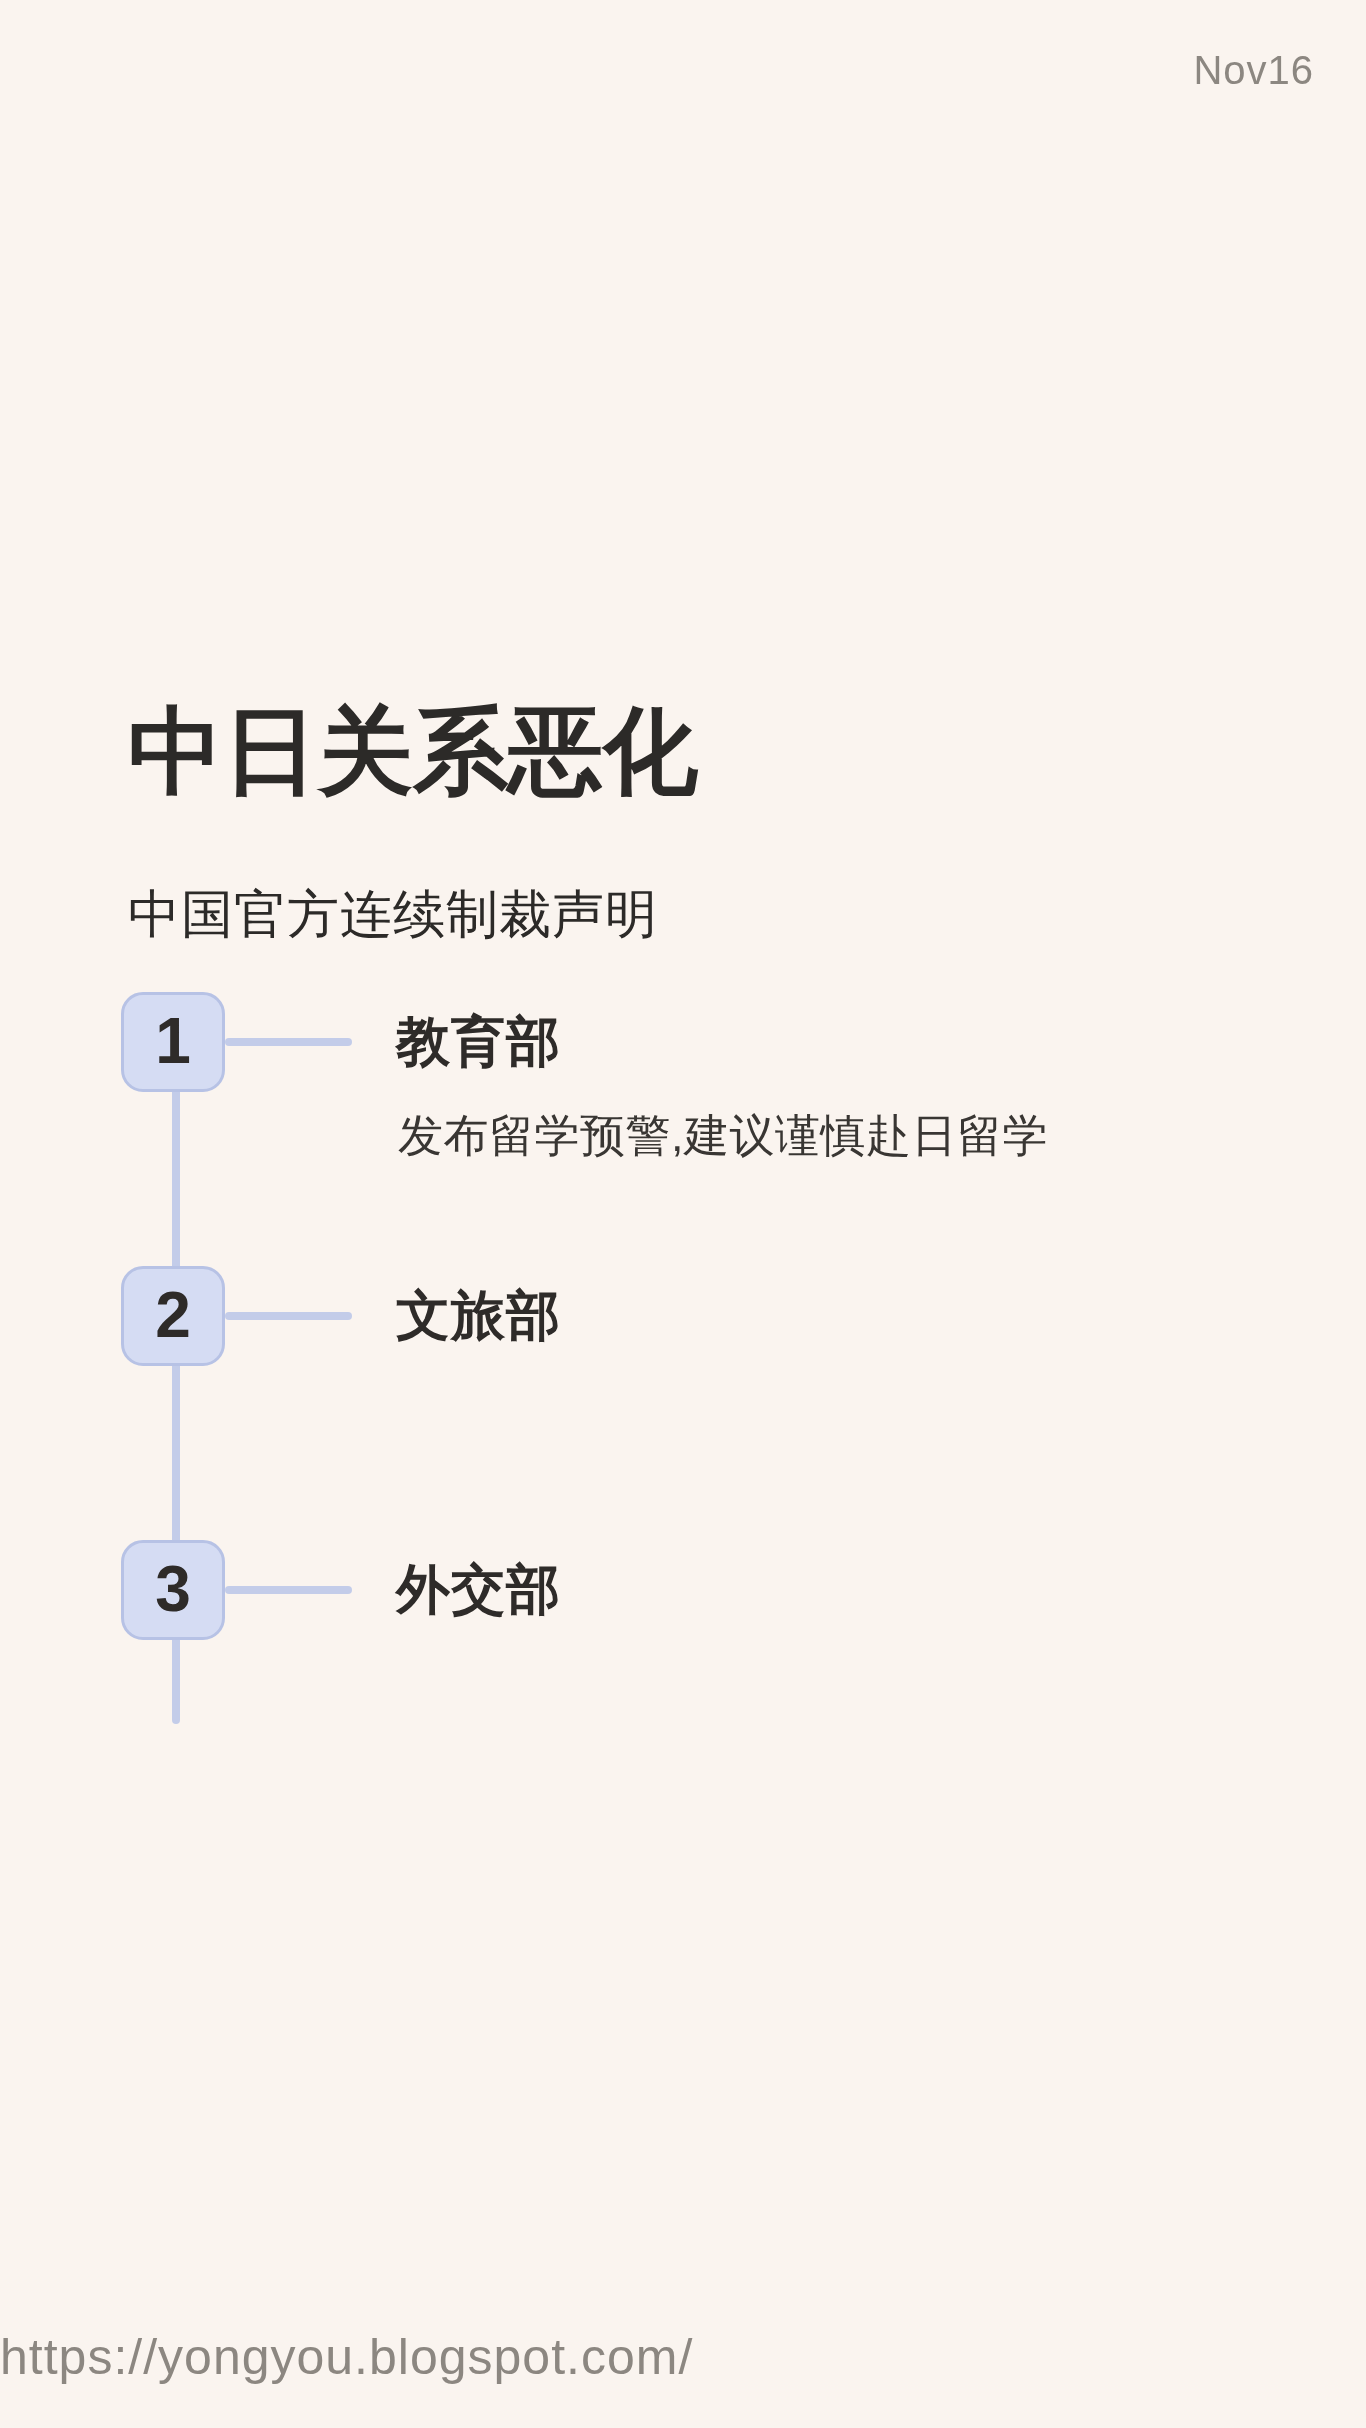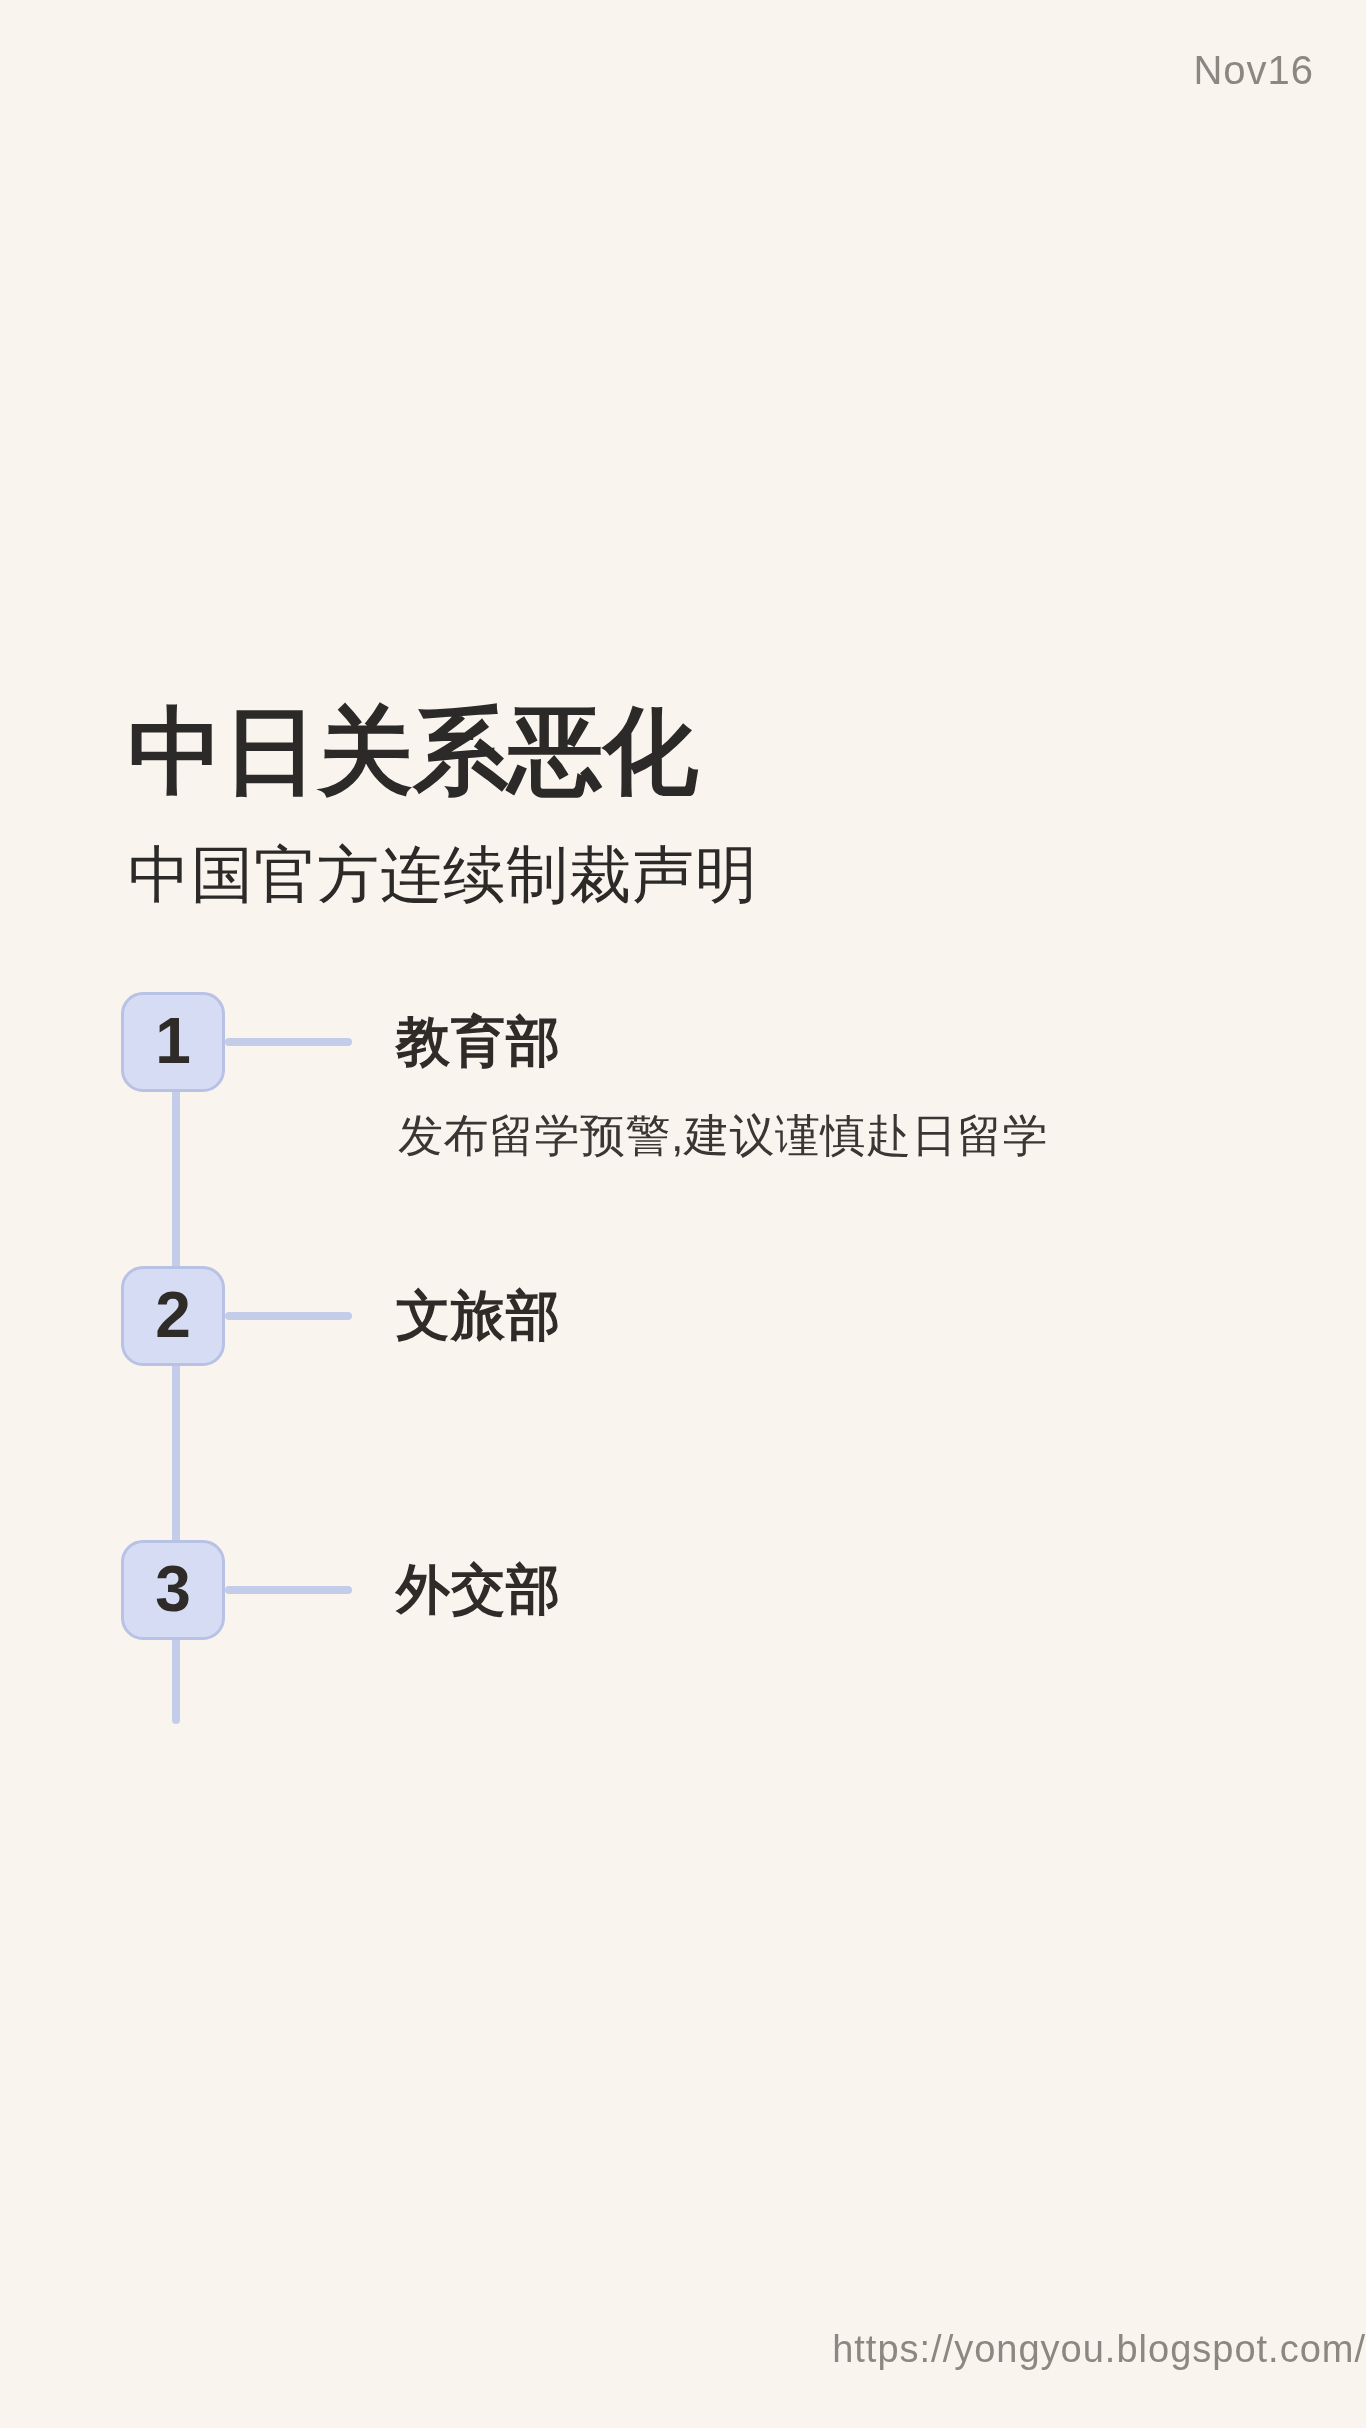--- a/index.html
+++ b/index.html
@@ -25,22 +25,22 @@
     position:absolute;top:48px;right:52px;
     font-size:40px;font-weight:400;letter-spacing:1px;
     color:var(--muted);
   }
   .page-title{
     position:absolute;left:128px;top:704px;
     font-size:95px;line-height:1;font-weight:600;
     color:var(--ink);letter-spacing:0px;
   }
   .page-subtitle{
-    position:absolute;left:128px;top:844px;
-    font-size:62px;line-height:1;font-weight:500;
+    position:absolute;left:128px;top:888px;
+    font-size:52px;line-height:1;font-weight:500;
     color:var(--ink);letter-spacing:1px;
   }
   .timeline{position:absolute;left:0;top:0;width:1366px;height:2428px;}
   .timeline-spine{
     position:absolute;left:172px;top:1040px;
     width:8px;height:684px;border-radius:4px;
     background:var(--line);z-index:0;
   }
   .timeline-item{position:absolute;left:0;width:1366px;height:274px;}
   .timeline-item.item-1{top:992px;}
@@ -68,22 +68,22 @@
     font-size:54px;line-height:1;font-weight:700;
     color:#2e2b29;letter-spacing:1px;
   }
   .step-desc{
     position:absolute;left:398px;top:121px;
     font-size:45px;line-height:1;font-weight:400;
     color:var(--ink-soft);letter-spacing:0.5px;
   }
   .footer-url{
     position:absolute;left:0;top:2328px;width:1366px;
-    text-align:right;
-    font-size:38px;font-weight:300;letter-spacing:1px;
+    text-align:left;
+    font-size:50px;font-weight:300;letter-spacing:1px;
     color:var(--muted);
   }
 </style>
 </head>
 <body>
 
 <div class="date-label">Nov16</div>
 
 <h1 class="page-title">中日关系恶化</h1>
 <h2 class="page-subtitle">中国官方连续制裁声明</h2>

